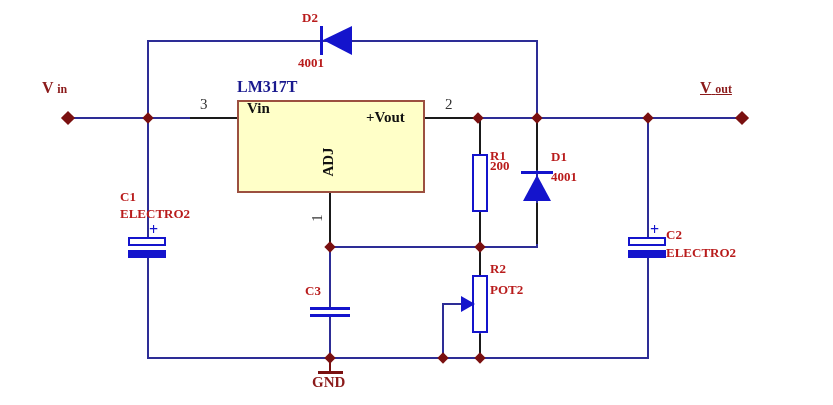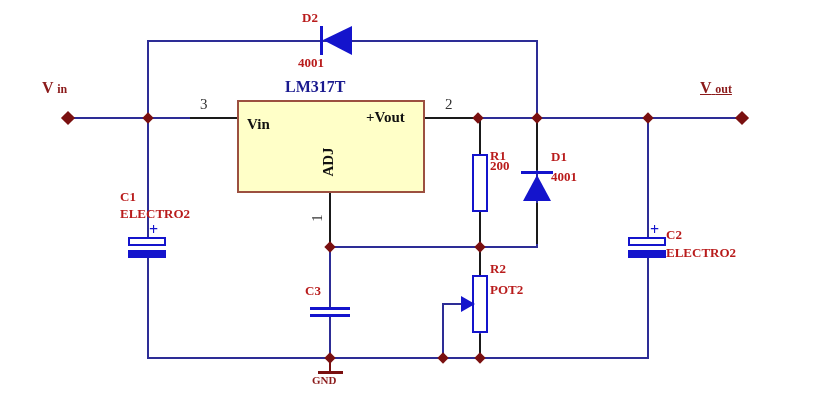--- a/index.html
+++ b/index.html
@@ -6,21 +6,21 @@
   .canvas{
     position:relative;width:833px;height:405px;background:#ffffff;
     font-family:"Liberation Serif","DejaVu Serif",serif;overflow:hidden;
   }
   .wire{position:absolute;background:#2d2d96;}
   .stub{position:absolute;background:#1a1a1a;}
   .junction{position:absolute;width:8px;height:8px;background:#7a1010;transform:rotate(45deg);}
   .terminal{position:absolute;width:10px;height:10px;background:#7a1010;transform:rotate(45deg);}
   .ic-box{position:absolute;left:237px;top:100px;width:184px;height:89px;
     background:#ffffc8;border:2px solid #9c5040;}
-  .ic-name{position:absolute;left:237px;top:78px;color:#1a1a8f;font-size:16px;font-weight:700;margin-left:48px;}
+  .ic-name{position:absolute;left:237px;top:78px;color:#1a1a8f;font-size:16px;font-weight:700;}
   .ic-pin-label{position:absolute;color:#111;font-size:15px;font-weight:700;}
   .comp-label{position:absolute;color:#b91c1c;font-size:13px;font-weight:700;white-space:nowrap;}
   .net-label{position:absolute;color:#8b1a1a;font-size:16px;font-weight:700;white-space:nowrap;}
   .net-label .sub{font-size:12px;}
   .pin-number{position:absolute;color:#333333;font-size:15px;}
   .plus{position:absolute;color:#1414cc;font-size:16px;font-weight:700;line-height:1;}
   .plate-hollow{position:absolute;background:#fff;border:2px solid #1414cc;}
   .plate-solid{position:absolute;background:#1414cc;}
   .res-body{position:absolute;width:12px;background:#ffffff;border:2px solid #1414cc;}
   .tri{position:absolute;width:0;height:0;}
@@ -55,27 +55,27 @@
   <div class="stub" style="left:479px;top:120px;width:2px;height:34px;"></div>
   <div class="stub" style="left:479px;top:212px;width:2px;height:32px;"></div>
   <div class="stub" style="left:479px;top:250px;width:2px;height:26px;"></div>
   <div class="stub" style="left:479px;top:334px;width:2px;height:22px;"></div>
   <div class="stub" style="left:536px;top:122px;width:2px;height:48px;"></div>
   <div class="stub" style="left:536px;top:203px;width:2px;height:41px;"></div>
 
   <div>
     <div class="gnd-part" style="left:329px;top:358px;width:2px;height:14px;"></div>
     <div class="gnd-part" style="left:318px;top:371px;width:25px;height:3px;"></div>
-    <div class="net-label" style="left:312px;top:374px;font-size:11px;">GND</div>
+    <div class="net-label" style="left:312px;top:374px;font-size:15px;">GND</div>
   </div>
 
   <div>
     <div class="ic-box"></div>
     <div class="ic-name">LM317T</div>
-    <div class="ic-pin-label" style="left:247px;top:116px;">Vin</div>
+    <div class="ic-pin-label" style="left:247px;top:100px;">Vin</div>
     <div class="ic-pin-label" style="left:366px;top:109px;">+Vout</div>
     <div class="ic-pin-label rot-ccw" style="left:328px;top:162px;">ADJ</div>
     <div class="pin-number" style="left:200px;top:96px;">3</div>
     <div class="pin-number" style="left:445px;top:96px;">2</div>
     <div class="pin-number rot-ccw" style="left:317px;top:218px;">1</div>
   </div>
 
   <div>
     <div style="position:absolute;left:320px;top:26px;width:3px;height:29px;background:#1414cc;"></div>
     <div class="tri" style="left:323px;top:26px;border-top:14px solid transparent;border-bottom:15px solid transparent;border-right:29px solid #1414cc;"></div>

